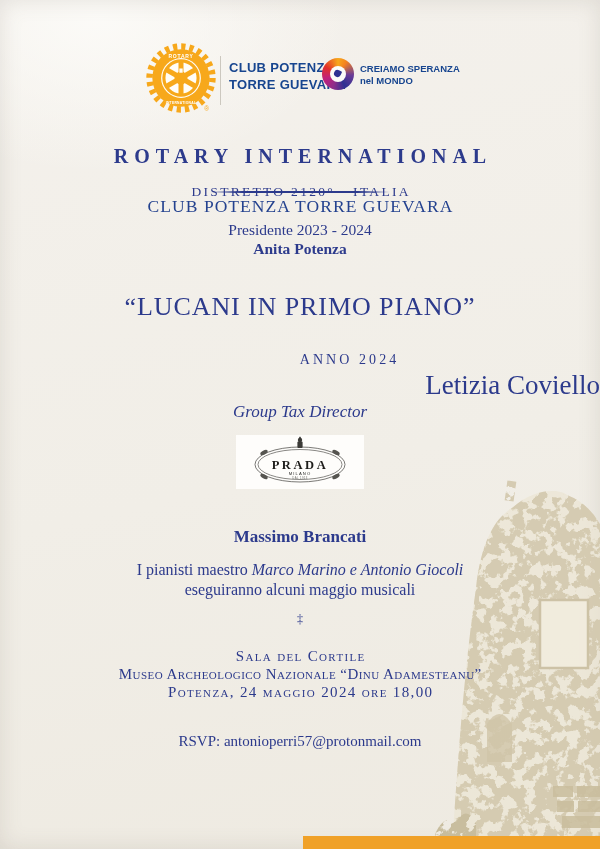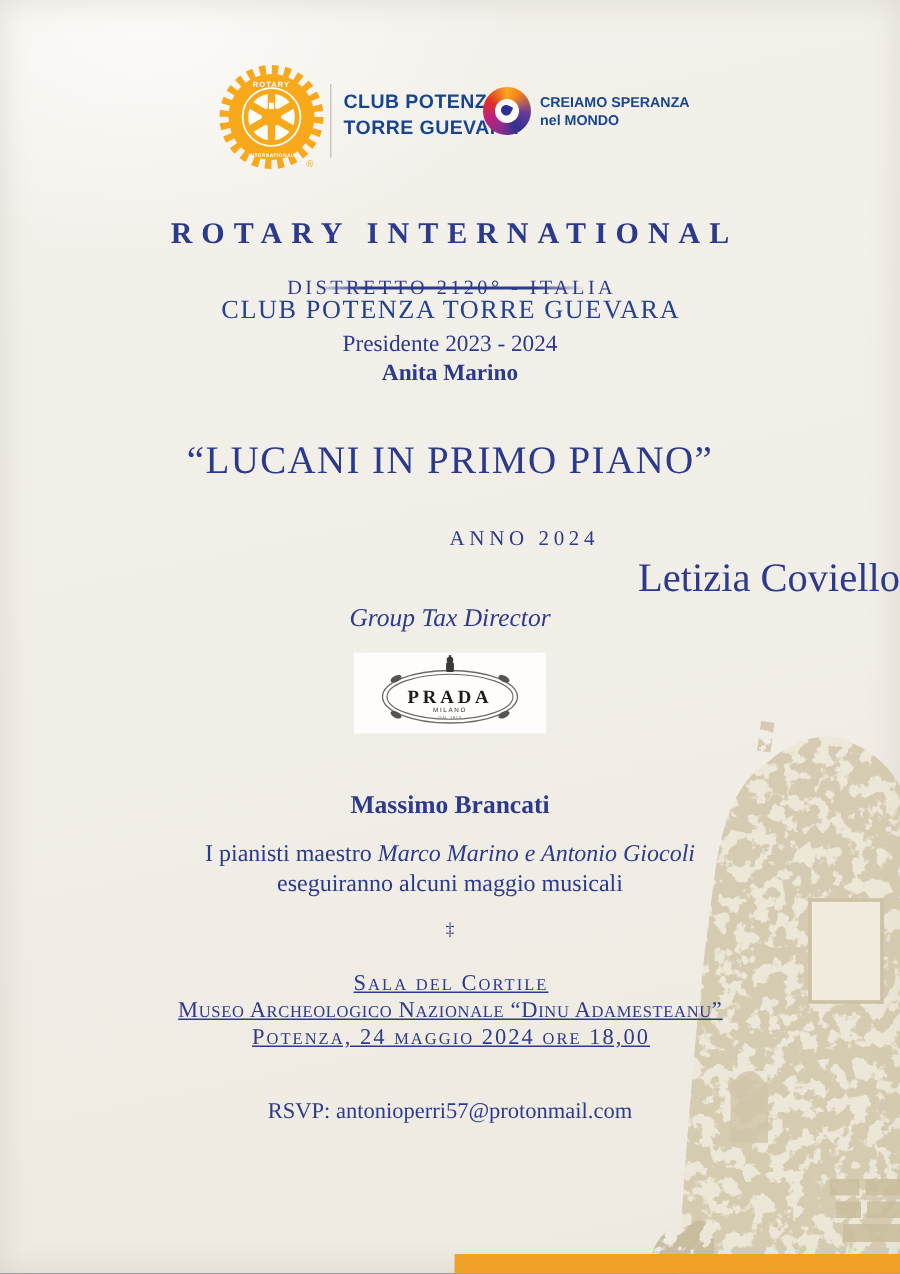--- a/index.html
+++ b/index.html
@@ -54,21 +54,21 @@
   .prada{
     position:absolute;top:435px;left:50%;transform:translateX(-50%);
     width:128px;height:54px;background:#fefdfb;z-index:1;
   }
   .t-conv{top:506px;font-size:17px;}
   .t-journ{top:527px;font-size:17px;font-weight:bold;}
   .t-pian1{top:561px;font-size:16px;}
   .t-pian1 .it{font-style:italic;}
   .t-pian2{top:581px;font-size:16px;}
   .t-orn{top:612px;font-size:12px;}
-  .sc{font-variant:small-caps;text-decoration:underline;}
+  .sc{font-variant:small-caps;}
   .t-room{top:648px;font-size:15px;letter-spacing:.09em;text-indent:.09em;}
   .t-museum{top:666px;font-size:15px;letter-spacing:.03em;text-indent:.03em;}
   .t-date{top:684px;font-size:15px;letter-spacing:.09em;text-indent:.09em;}
   .t-rsvp{top:733px;font-size:15px;}
   
   .tower{position:absolute;right:0;bottom:0;z-index:0;}
   .accent-bar{position:absolute;left:303px;right:0;bottom:0;height:13px;background:#f0a128;z-index:2;}
 </style>
 </head>
 <body>
@@ -133,21 +133,21 @@
   <div class="theme-text">
     <div>CREIAMO SPERANZA</div>
     <div>nel MONDO</div>
   </div>
 
   <div class="c t-rotary">ROTARY INTERNATIONAL</div>
   <div class="c t-district">DISTRETTO 2120° - ITALIA</div>
   <div class="hr-blue"></div>
   <div class="c t-club">CLUB POTENZA TORRE GUEVARA</div>
   <div class="c t-term">Presidente 2023 - 2024</div>
-  <div class="c t-pname">Anita Marino</div>
+  <div class="c t-pname">Anita Potenza</div>
 
   <div class="c t-title">“LUCANI IN PRIMO PIANO”</div>
   <div class="c t-anno">ANNO 2024</div>
   <div class="c t-guest">Letizia Coviello</div>
   <div class="c t-role">Group Tax Director</div>
 
   <div class="prada">
     <svg width="128" height="54" viewBox="0 0 128 54">
       <ellipse cx="64" cy="29.5" rx="45" ry="17.5" fill="none" stroke="#6b6a66" stroke-width="0.9"></ellipse>
       <ellipse cx="64" cy="29.5" rx="42" ry="15" fill="none" stroke="#6b6a66" stroke-width="0.8"></ellipse>

